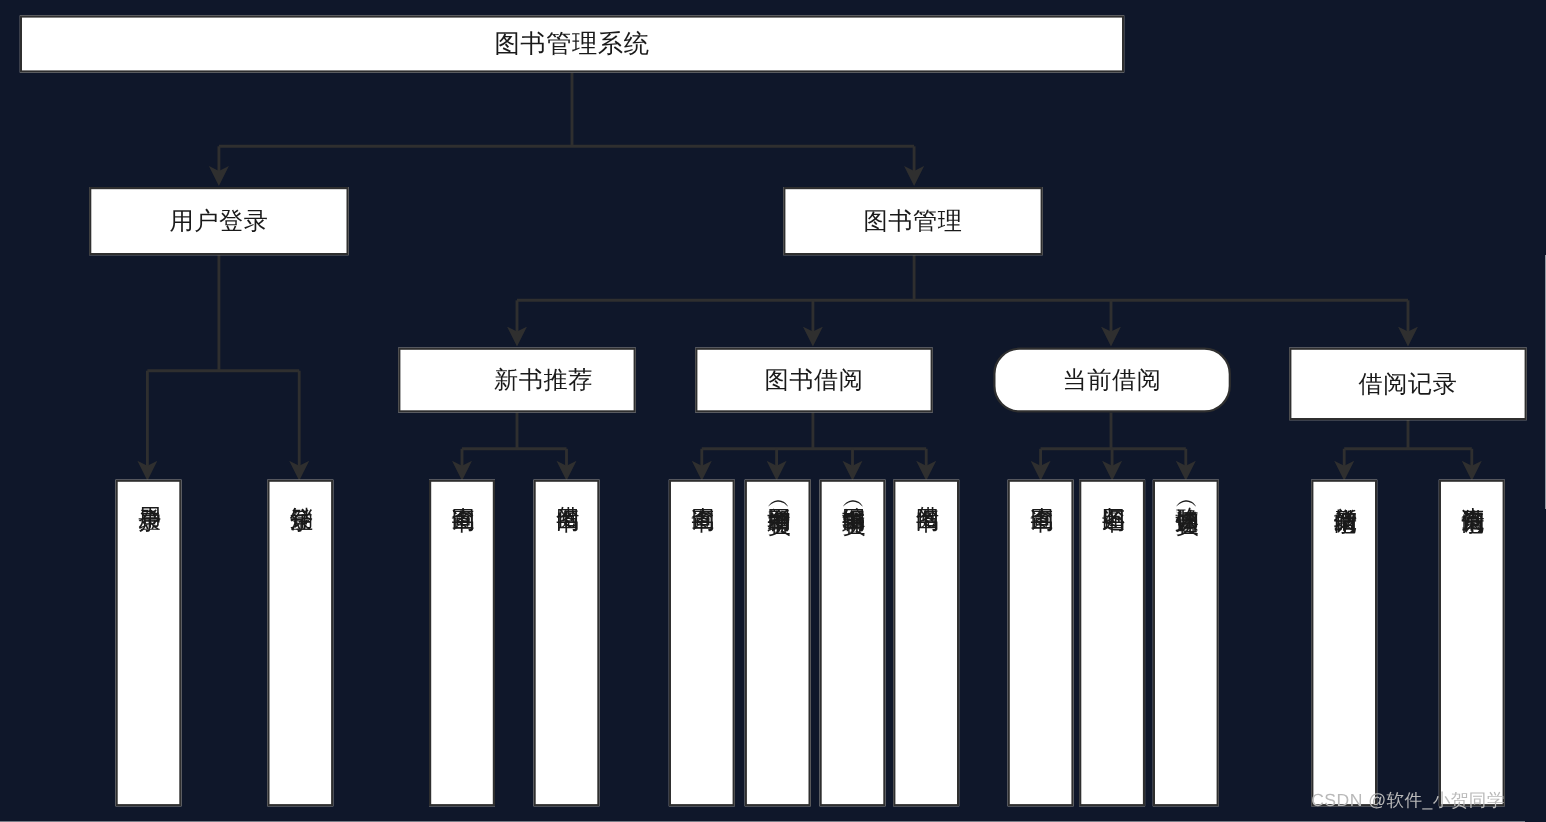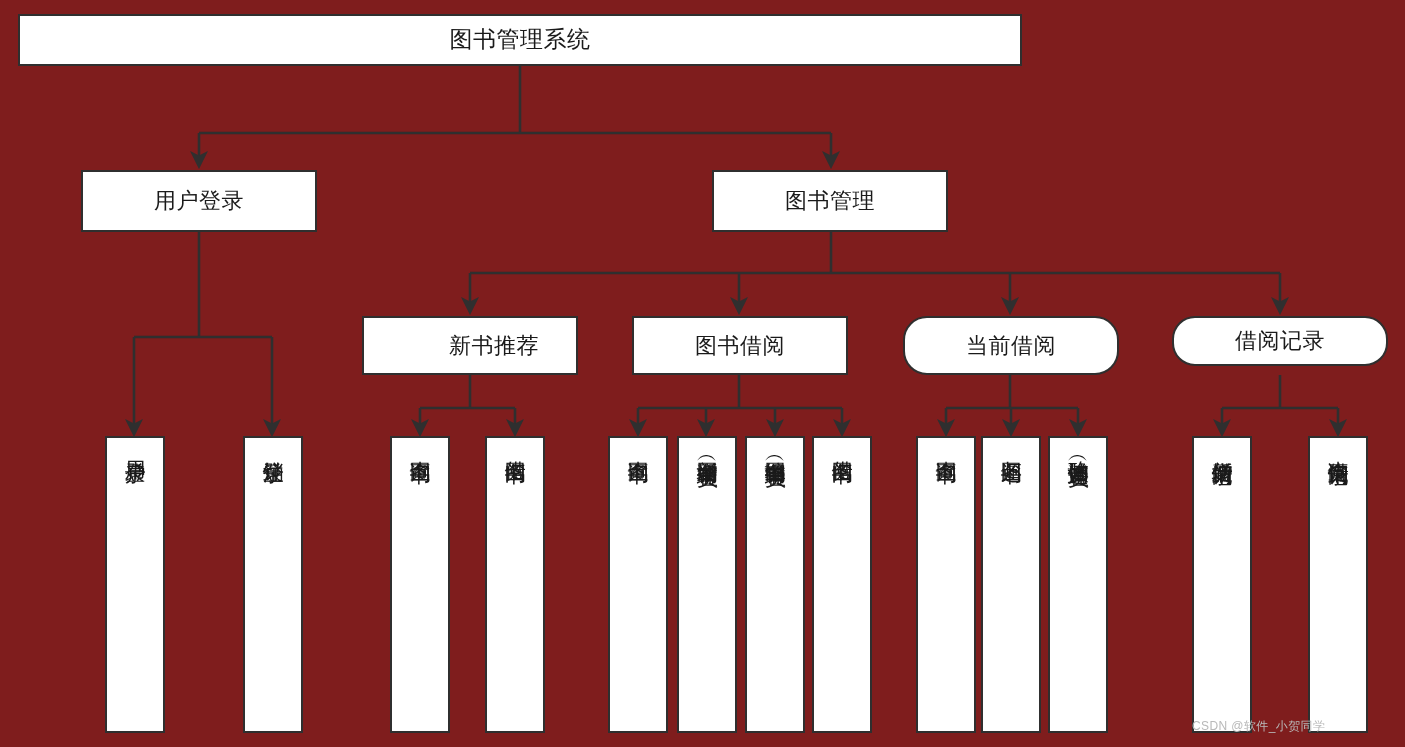--- a/index.html
+++ b/index.html
@@ -7,21 +7,21 @@
     padding: 0;
     background: #ffffff;
   }
   body {
     font-family: "Liberation Sans", "DejaVu Sans", sans-serif;
   }
   #canvas {
     position: relative;
     width: 1405px;
     height: 747px;
-    background: #7f1d1d;
+    background: #0f172a;
     overflow: hidden;
   }
   svg.edges {
     position: absolute;
     left: 0;
     top: 0;
     width: 1405px;
     height: 747px;
     pointer-events: none;
   }
@@ -56,21 +56,21 @@
   .node.vert .label {
     writing-mode: vertical-rl;
     text-orientation: upright;
     font-size: 21px;
     line-height: 1.26;
     letter-spacing: 1px;
     white-space: nowrap;
   }
   .watermark {
     position: absolute;
-    font-size: 12px;
+    font-size: 16px;
     color: #b9b9b9;
     white-space: nowrap;
     letter-spacing: 0.4px;
   }
 </style>
 </head>
 <body>
 
 <div id="canvas">
 
@@ -141,21 +141,21 @@
   </div>
 
   <div class="node horiz" style="left:632px; top:316px; width:216px; height:59px;">
     <span class="label">图书借阅</span>
   </div>
 
   <div class="node horiz" style="left:903px; top:316px; width:216px; height:59px;border-radius:24px;">
     <span class="label">当前借阅</span>
   </div>
 
-  <div class="node horiz" style="left:1172px; top:316px; width:216px; height:50px;border-radius:23px;">
+  <div class="node horiz" style="left:1172px; top:316px; width:216px; height:66px;">
     <span class="label">借阅记录</span>
   </div>
 
   <div class="node vert" style="left:105px; top:436px; width:60px; height:297px;">
     <span class="label">用户登录</span>
   </div>
 
   <div class="node vert" style="left:243px; top:436px; width:60px; height:297px;">
     <span class="label">注销登录</span>
   </div>

